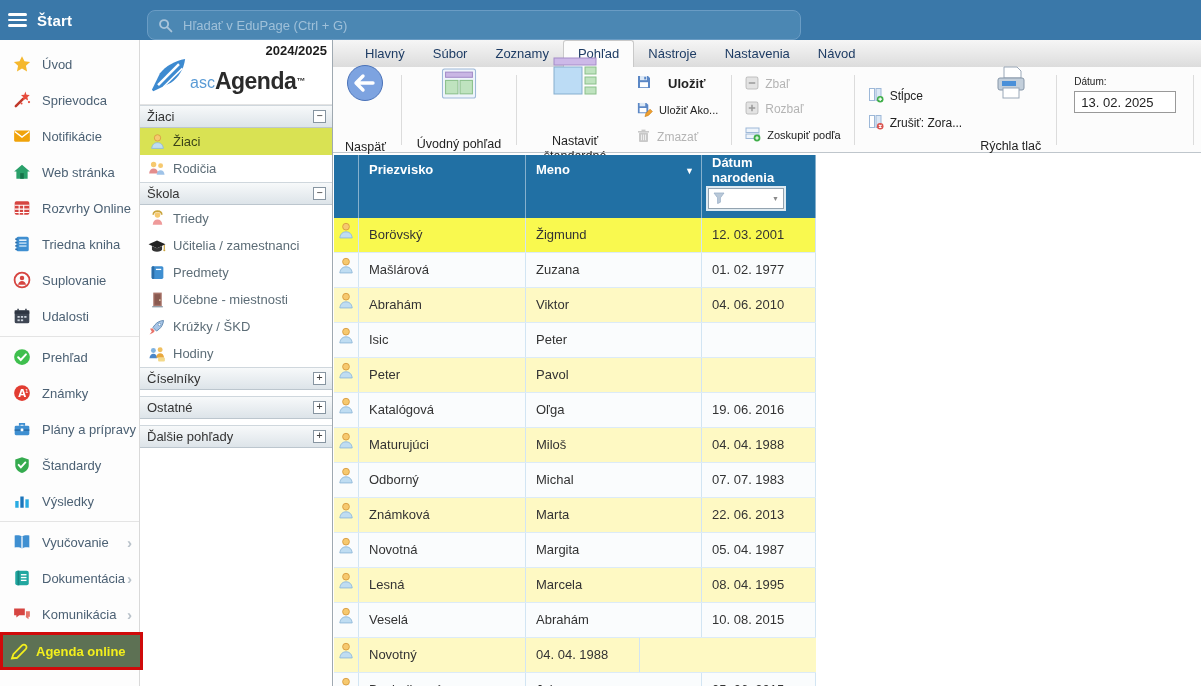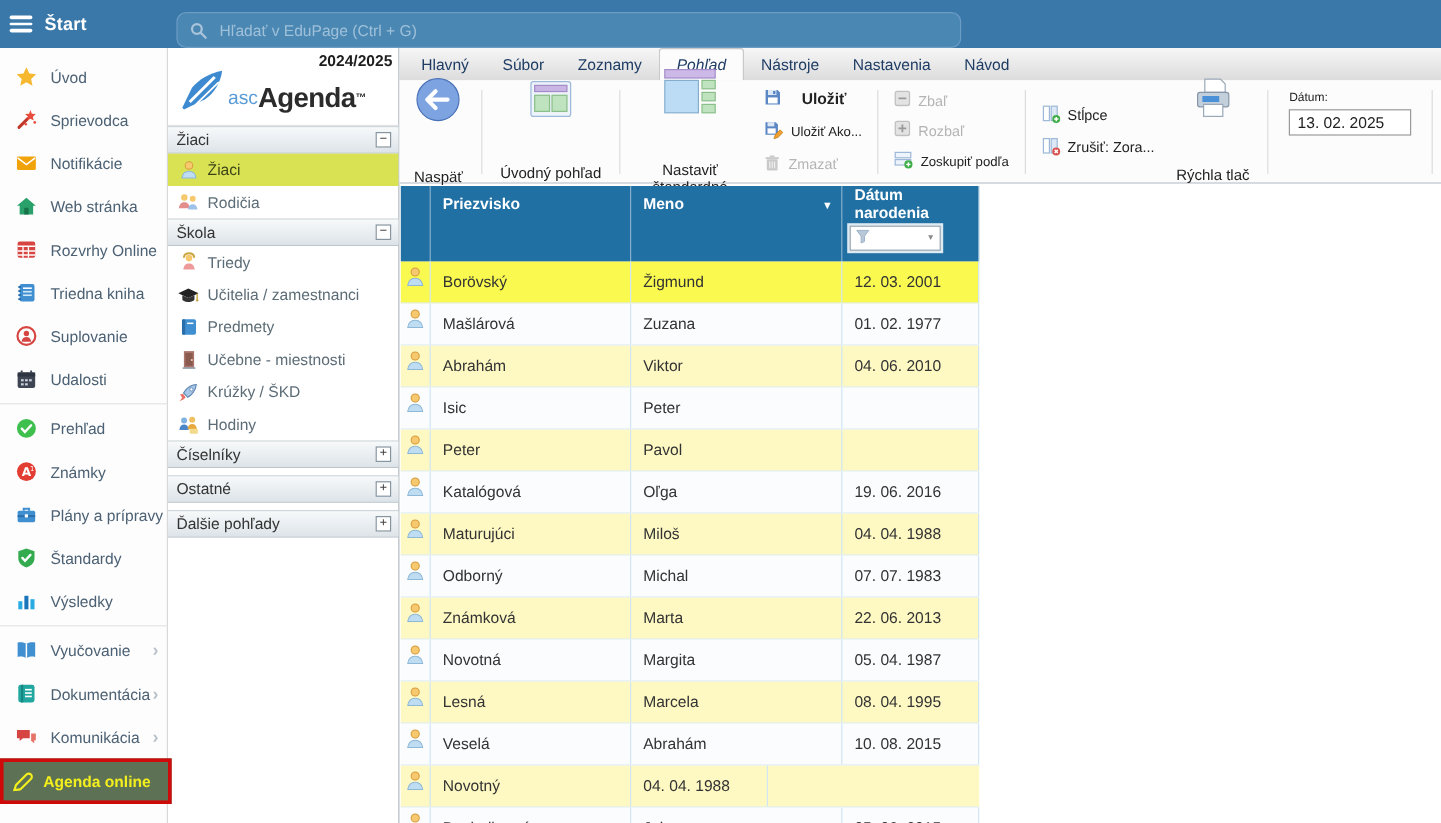--- a/index.html
+++ b/index.html
@@ -41,23 +41,23 @@
       background:linear-gradient(#f7f9fa,#dde4e9);border-top:1px solid #cfd7dd;border-bottom:1px solid #bcc6ce;
       font-size:13px;color:#333;cursor:pointer;}
   .tree-section.gap{margin-top:6px;}
   .ebox{width:11px;height:11px;border:1px solid #8795a1;background:#fff;font-size:10px;line-height:9px;
       text-align:center;color:#444;font-family:"DejaVu Sans Mono",monospace;}
   .tree-item{height:27px;display:flex;align-items:center;gap:7px;padding-left:8px;font-size:13px;color:#5d6d77;cursor:pointer;}
   .tree-item .icon{width:18px;height:18px;display:flex;align-items:center;justify-content:center;flex:none;}
   .tree-item.selected{background:#d9e253;color:#3c4418;}
   
   .main{flex:1;display:flex;flex-direction:column;background:#fff;min-width:0;}
-  .menubar{height:28px;background:linear-gradient(#f6f6f6,#dcdcdc);display:flex;align-items:flex-end;padding-left:4px;}
+  .menubar{height:28px;background:linear-gradient(#f6f6f6,#dcdcdc);display:flex;align-items:flex-end;padding-left:18px;}
   .tab{font-size:13px;color:#1e3c64;padding:0 14px;line-height:26px;height:26px;cursor:pointer;}
-  .tab.active{background:#fcfcfc;border:1px solid #c9c9c9;border-bottom:none;border-radius:3px 3px 0 0;font-style:italic;}
+  .tab.active{background:#fcfcfc;border:1px solid #c9c9c9;border-bottom:none;border-radius:3px 3px 0 0;}
   .toolbar{height:85px;background:#fcfcfc;border-bottom:1px solid #bfc6cc;display:flex;align-items:center;padding-left:2px;}
   .tsep{width:1px;height:70px;background:#dcdcdc;margin:0 5px;flex:none;}
   .tbtn-big{display:flex;flex-direction:column;align-items:center;justify-content:center;gap:3px;padding:0 10px;cursor:pointer;}
   .tbtn-big .blabel{font-size:12.5px;color:#222;text-align:center;line-height:1.15;max-width:86px;margin-top:31px;}
   .tstack{display:flex;flex-direction:column;justify-content:center;gap:8px;padding:0 8px;}
   .tstack-item{display:flex;align-items:center;gap:6px;font-size:12px;color:#222;cursor:pointer;white-space:nowrap;}
   .tstack-item.emph{font-size:13px;font-weight:bold;gap:16px;}
   .tstack-item.small{font-size:11px;}
   .tstack-item.disabled{color:#b4b4b4;cursor:default;}
   .tdate{display:flex;flex-direction:column;gap:4px;padding:0 12px;align-self:flex-start;margin-top:9px;}

